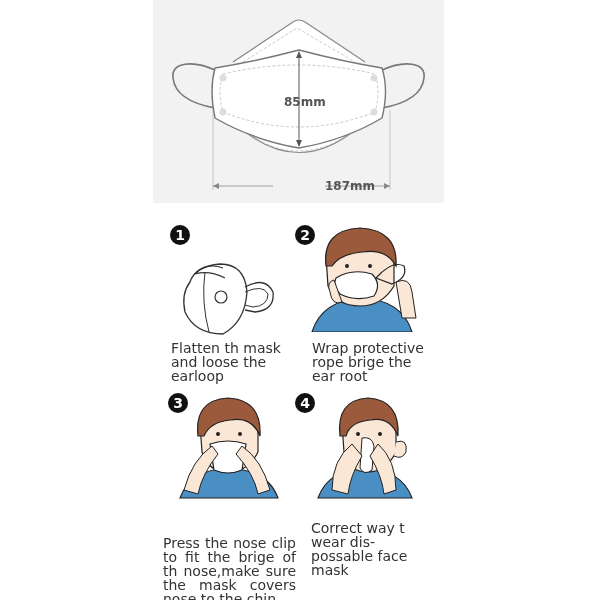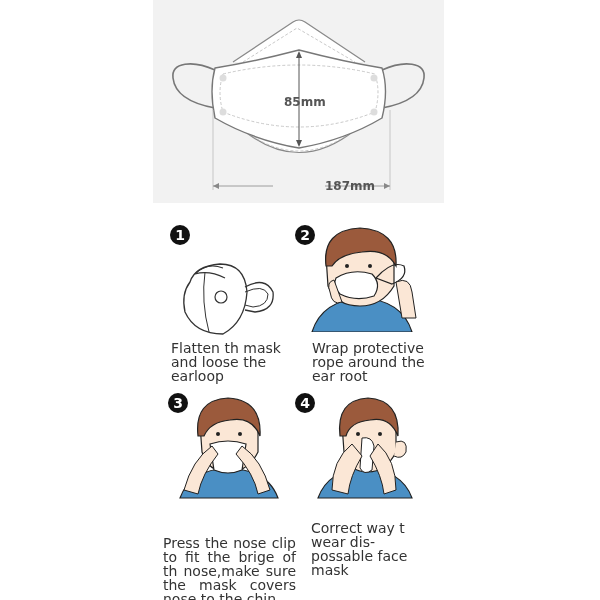--- a/index.html
+++ b/index.html
@@ -69,21 +69,21 @@
     <path d="M20,110 Q30,78 70,76 Q110,78 120,110 Z" fill="#4a8fc4" stroke="#222" stroke-width="1.2"></path>
     <path d="M34,34 Q36,12 68,10 Q100,12 102,40 L102,64 Q90,84 68,84 Q44,84 36,64 Z" fill="#fbe7d6" stroke="#222" stroke-width="1.2"></path>
     <path d="M34,44 Q30,8 68,6 Q106,8 104,44 Q94,26 70,30 Q48,32 40,44 Z" fill="#9b5a3c" stroke="#222" stroke-width="1.2"></path>
     <circle cx="55" cy="44" r="2" fill="#222"></circle>
       <circle cx="78" cy="44" r="2" fill="#222"></circle>
     <path d="M44,56 Q60,46 80,52 Q90,62 82,74 Q64,80 48,72 Q40,64 44,56 Z" fill="#fff" stroke="#222" stroke-width="1.2"></path>
     <path d="M84,56 Q100,38 112,44 Q116,56 100,62 Z" fill="none" stroke="#222" stroke-width="1.2"></path>
     <path d="M38,70 Q34,60 42,58 L50,80 Q40,84 38,70 Z" fill="#fbe7d6" stroke="#222" stroke-width="1"></path>
     <path d="M104,60 Q118,54 120,70 L124,96 L110,96 Z" fill="#fbe7d6" stroke="#222" stroke-width="1"></path>
   </svg>
-  <div class="step-text" style="left:20px;top:119px;width:122px;">Wrap protective rope around the ear root</div>
+  <div class="step-text" style="left:20px;top:119px;width:122px;">Wrap protective rope brige the ear root</div>
 </div>
 
 <div class="step" style="left:162px;top:390px;width:140px;height:200px;">
   <div class="step-num" style="left:6px;top:3px;">3</div>
   <svg width="140" height="110" style="position:absolute;left:0;top:0;">
     <path d="M18,108 Q28,80 66,78 Q106,80 116,108 Z" fill="#4a8fc4" stroke="#222" stroke-width="1.2"></path>
     <path d="M38,34 Q40,14 66,12 Q94,14 96,40 L96,62 Q86,82 66,82 Q46,82 40,62 Z" fill="#fbe7d6" stroke="#222" stroke-width="1.2"></path>
     <path d="M36,46 Q32,10 66,8 Q100,10 98,46 Q90,26 68,30 Q48,32 42,46 Z" fill="#9b5a3c" stroke="#222" stroke-width="1.2"></path>
     <circle cx="56" cy="44" r="2" fill="#222"></circle>
       <circle cx="78" cy="44" r="2" fill="#222"></circle>

